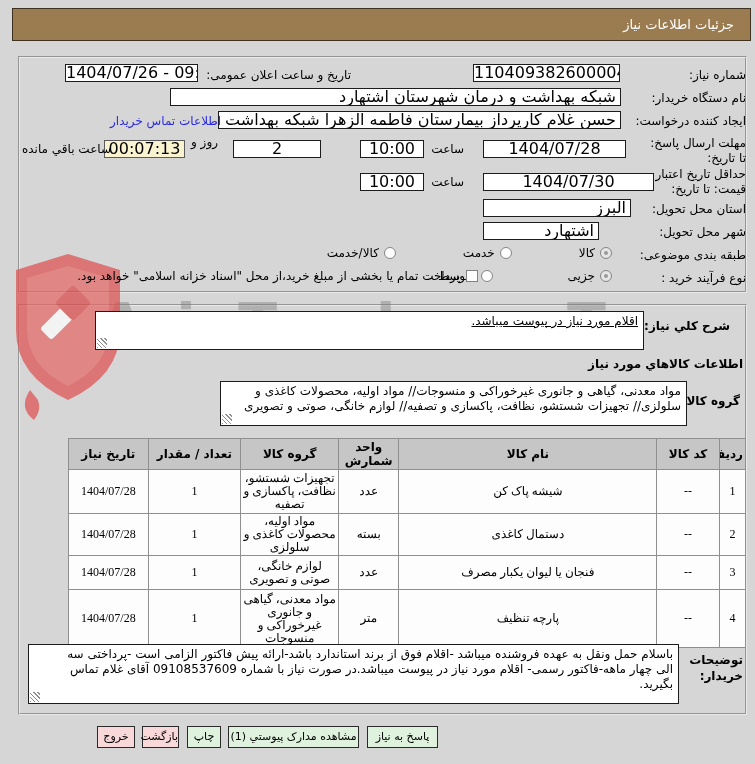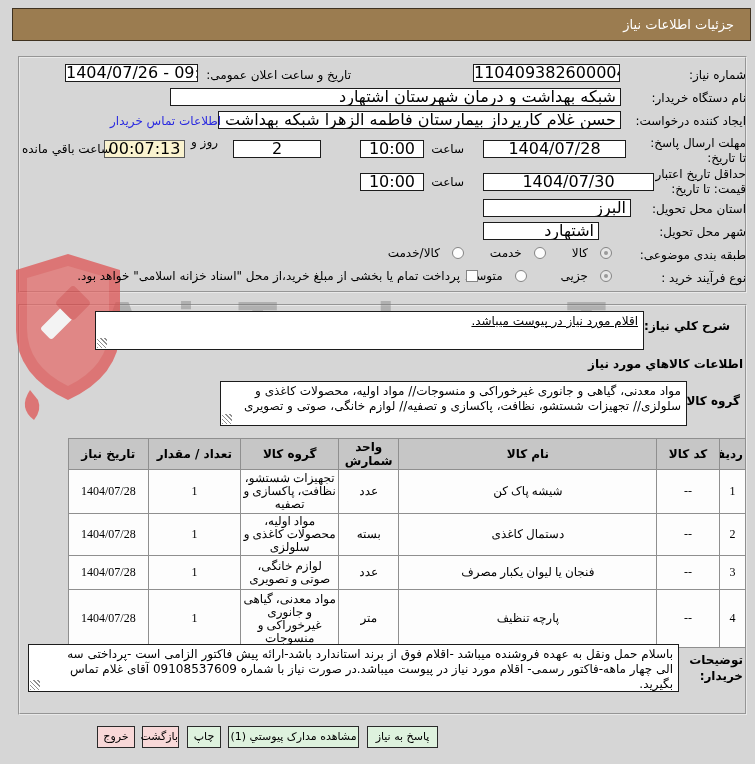--- a/index.html
+++ b/index.html
@@ -24,21 +24,21 @@
   .ctr { text-align:center; direction:ltr; }
   .rt  { text-align:right; padding:0 4px; }
   .yellow { background:#faf3cf; border:1px solid #5a5a5a; }
 
   .tbx { position:absolute; z-index:2; background:#fff; border:1px solid #1c1c1c;
          padding:2px 5px; overflow:hidden; text-align:right; line-height:15px; }
   .rh { position:absolute; left:1px; bottom:1px; width:10px; height:10px; z-index:3;
         background:repeating-linear-gradient(45deg, #909090 0 1px, transparent 1px 3px); }
 
   .optrow { position:absolute; z-index:2; display:flex; direction:rtl; align-items:center; }
-  .opt { display:flex; align-items:center; gap:12px; }
+  .opt { display:flex; align-items:center; gap:5px;margin-left:41px; }
   .radio { width:12px; height:12px; border-radius:50%; border:1px solid #848484; background:#fdfdfd;
            display:inline-block; position:relative; flex:0 0 auto; }
   .radio.sel { background:#e6e6e6; }
   .radio.sel::after { content:""; position:absolute; left:3px; top:3px; width:4px; height:4px;
            border-radius:50%; background:#9a9a9a; }
   .chk { width:12px; height:12px; border:1px solid #848484; background:#fdfdfd; display:inline-block; flex:0 0 auto; }
 
   a.link { color:#2a2ae0; text-decoration:none; }
 
   table.goods { position:absolute; left:68px; top:438px; width:678px; z-index:2;
@@ -214,21 +214,21 @@
         <td>پارچه تنظیف</td>
         <td>متر</td>
         <td class="grp">مواد معدنی، گیاهی و جانوری غیرخوراکی و منسوجات</td>
         <td>1</td>
         <td class="ltr">1404/07/28</td>
       </tr>
     </tbody>
   </table>
 
   <div class="lblw b" style="right:12px; top:652px; width:64px; line-height:16px;">توضیحات خریدار:</div>
-  <div class="tbx" style="left:28px; top:644px; width:651px; height:48px;padding-left:24px;">
+  <div class="tbx" style="left:28px; top:644px; width:651px; height:60px;padding-left:24px;">
     <span>باسلام حمل ونقل به عهده فروشنده میباشد -اقلام فوق از برند استاندارد باشد-ارائه پیش فاکتور الزامی است -پرداختی سه الی چهار ماهه-فاکتور رسمی- اقلام مورد نیاز در پیوست میباشد.در صورت نیاز با شماره 09108537609 آقای غلام تماس بگیرید.</span>
     <span class="rh"></span>
   </div>
 
   <div class="btn green" style="left:367px; width:71px;">پاسخ به نیاز</div>
   <div class="btn green" style="left:228px; width:131px;">مشاهده مدارک پیوستي (1)</div>
   <div class="btn green" style="left:187px; width:34px;">چاپ</div>
   <div class="btn pink" style="left:142px; width:37px;">بازگشت</div>
   <div class="btn pink" style="left:97px;  width:38px;">خروج</div>
 

